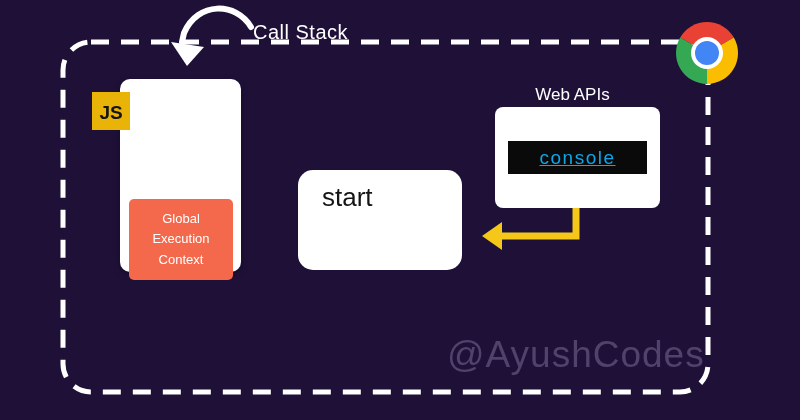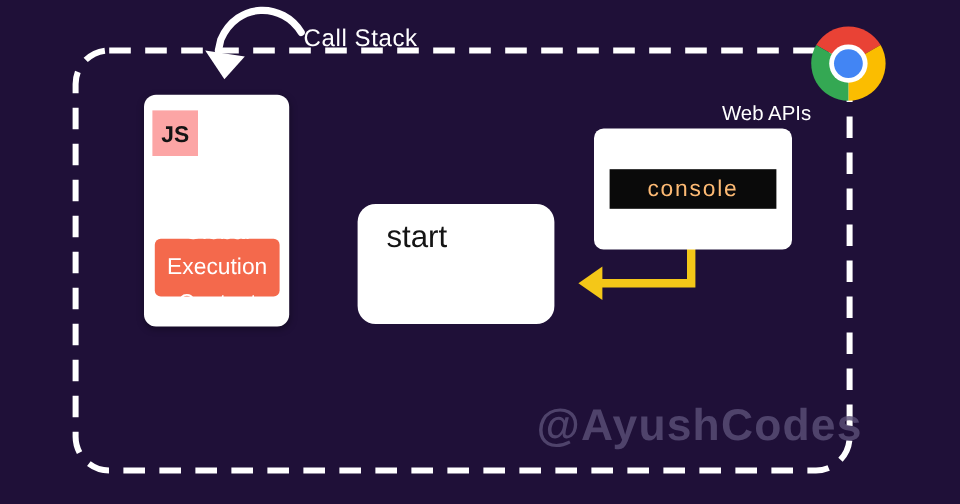--- a/index.html
+++ b/index.html
@@ -35,39 +35,38 @@
     left: 120px; top: 79px;
     width: 121px; height: 193px;
     background: #ffffff;
     border-radius: 10px;
     box-shadow: 0 2px 6px rgba(0,0,0,0.35);
   }
   .js-badge {
     position: absolute;
     left: 92px; top: 92px;
     width: 38px; height: 38px;
-    background: #fca5a5;
+    background: #eab308;
     color: #141414;
     display: flex;
     align-items: center;
     justify-content: center;
     padding-top: 4px;
     box-sizing: border-box;
     font-size: 19px;
     font-weight: 800;
-    margin-left: 35px;
   }
   .gec-box {
     position: absolute;
     left: 129px; top: 199px;
-    width: 104px; height: 48px;
+    width: 104px; height: 81px;
     background: #F4694C;
     border-radius: 5px;
     color: #ffffff;
-    font-size: 19px;
+    font-size: 13px;
     line-height: 1.55;
     display: flex;
     align-items: center;
     justify-content: center;
     text-align: center;
     white-space: pre-line;
   }
   .console-window-label {
     position: absolute;
     left: 298px; top: 146px;
@@ -85,56 +84,57 @@
     border-radius: 15px;
   }
   .console-output-line {
     margin: 12px 0 0 24px;
     font-size: 26px;
     font-weight: 500;
     color: #141414;
   }
   .webapis-label {
     position: absolute;
-    left: 511px; top: 85px;
+    left: 490px; top: 85px;
     width: 165px;
-    text-align: right;
+    text-align: center;
     color: #ffffff;
     font-size: 17px;
     font-weight: 500;
   }
   .webapis-box {
     position: absolute;
     left: 495px; top: 107px;
     width: 165px; height: 101px;
     background: #ffffff;
     border-radius: 8px;
   }
   .console-chip {
     position: absolute;
     left: 508px; top: 141px;
     width: 139px; height: 33px;
     background: #0A0A0A;
-    color: #fdba74;
+    color: #0ea5e9;
     font-size: 19px;
     letter-spacing: 1.5px;
     display: flex;
     align-items: center;
     justify-content: center;
+    text-decoration: underline;
   }
   .chrome-logo {
     position: absolute;
     left: 674px; top: 20px;
     width: 66px; height: 66px;
   }
   .watermark {
     position: absolute;
     left: 447px; top: 334px;
     font-size: 37px;
-    font-weight: 700;
+    font-weight: 400;
     letter-spacing: 1px;
     color: #5B5078;
     opacity: 0.8;
   }
 </style>
 </head>
 <body>
 
 <div class="canvas">
 

